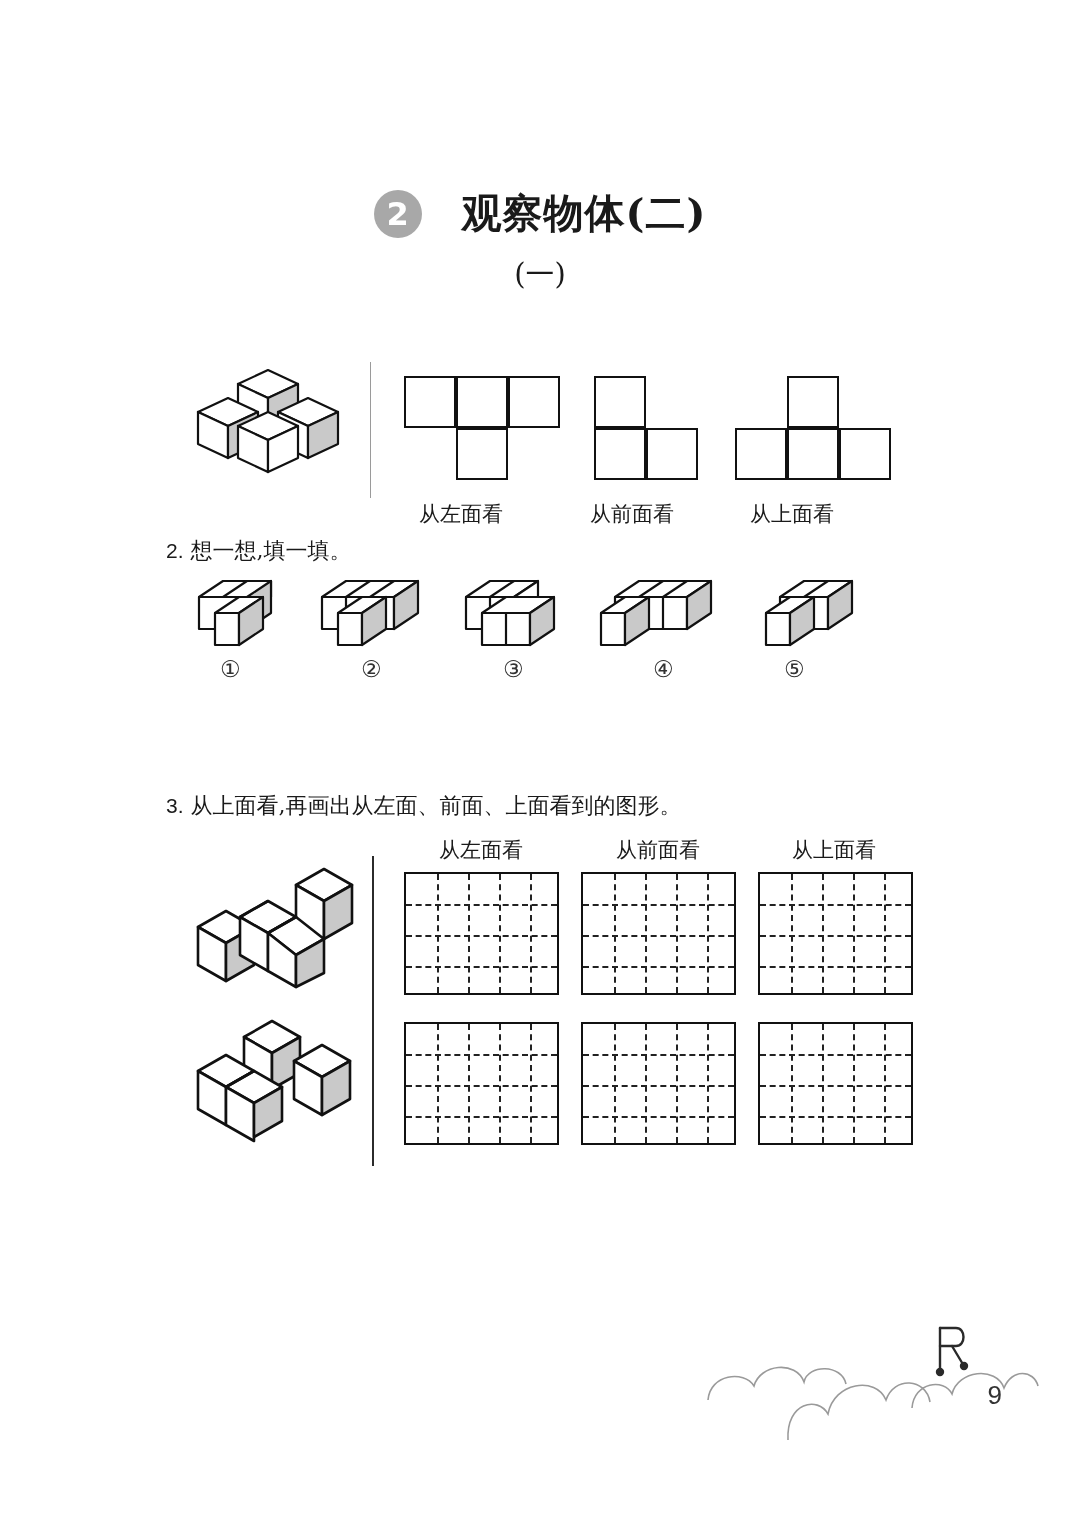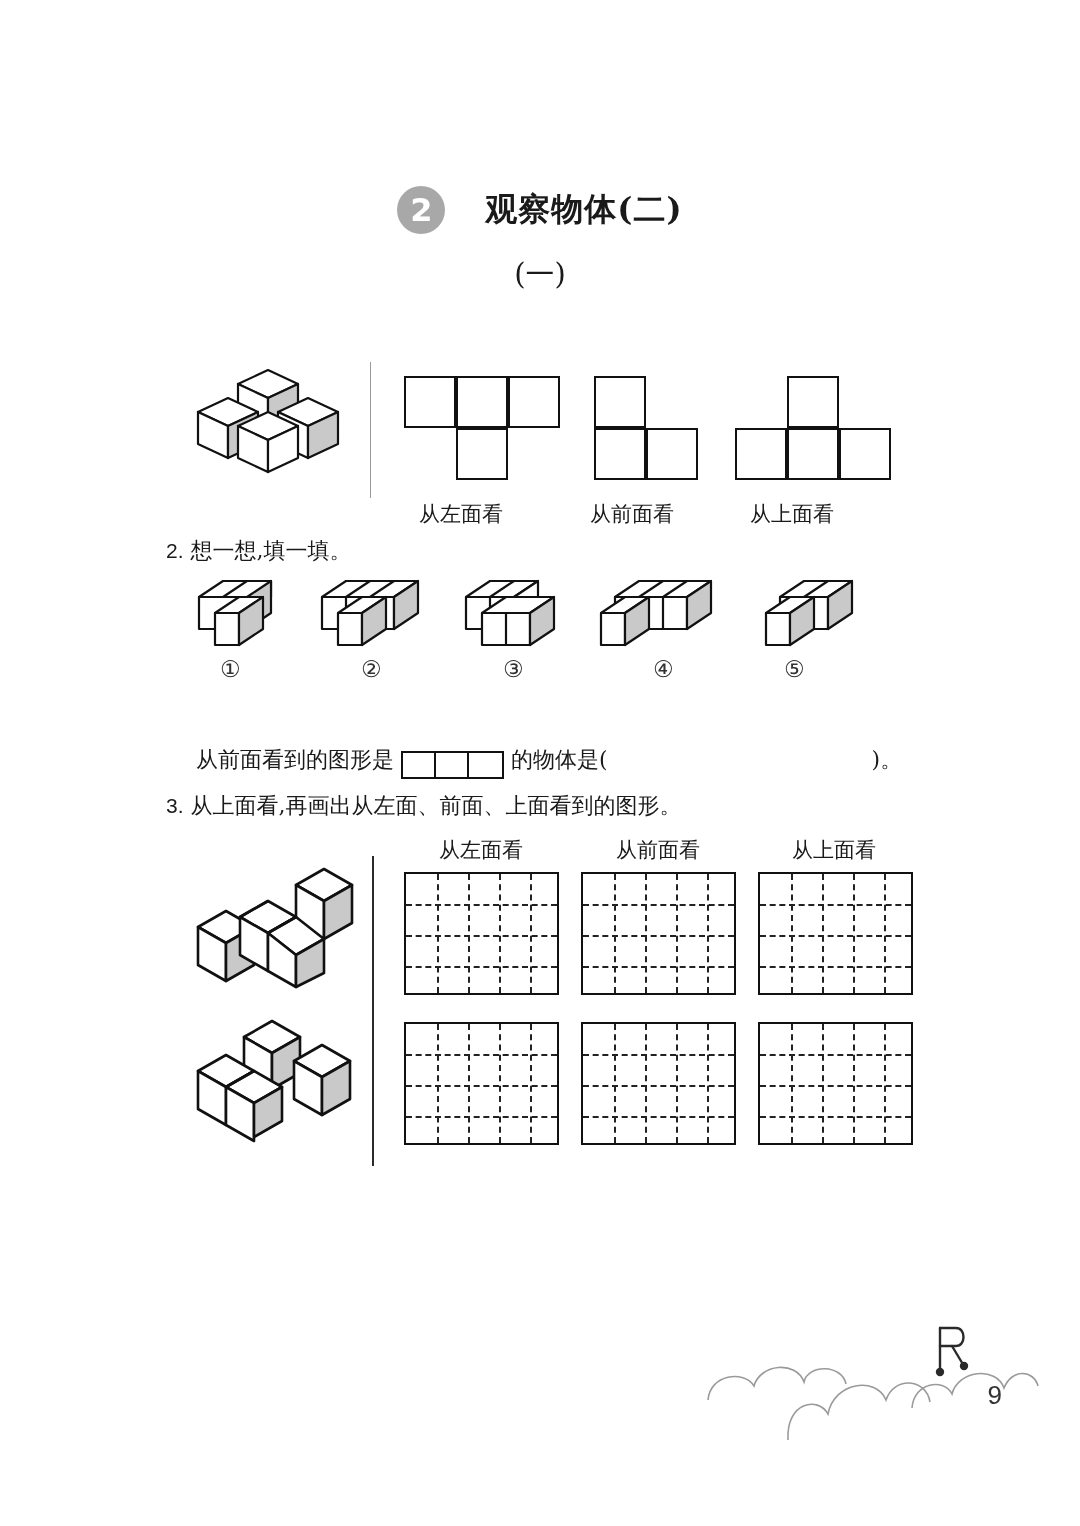--- a/index.html
+++ b/index.html
@@ -20,21 +20,21 @@
   }
   .chapter-badge{
     width:48px;height:48px;border-radius:50%;
     background:#a8a8a8;color:#ffffff;
     font-size:32px;font-weight:bold;
     display:flex;align-items:center;justify-content:center;
     font-family:"DejaVu Sans",sans-serif;
     line-height:1;
   }
   .chapter-title{
-    font-size:32px;font-weight:bold;letter-spacing:1px;
+    font-size:40px;font-weight:bold;letter-spacing:1px;
     font-family:"DejaVu Serif",serif;
   }
   .subtitle{
     position:absolute;left:0;top:255px;width:1080px;text-align:center;
     font-size:29px;font-family:"DejaVu Serif",serif;
   }
 
   
   .q{
     position:absolute;
@@ -258,29 +258,20 @@
     </svg>
   </div>
 
   <div class="circnum" style="left:220px;top:656px;">①</div>
   <div class="circnum" style="left:361px;top:656px;">②</div>
   <div class="circnum" style="left:503px;top:656px;">③</div>
   <div class="circnum" style="left:653px;top:656px;">④</div>
   <div class="circnum" style="left:784px;top:656px;">⑤</div>
 
 
-  <div class="q" style="left:196px;top:745px;">
-    <span>从前面看到的图形是</span>
-    <span class="minigrid" style="width:103px;">
-      <span></span><span></span><span></span>
-    </span>
-    <span>的物体是(</span>
-    <span style="display:inline-block;width:250px;"></span>
-    <span>)。</span>
-  </div>
 
   <div class="q" style="left:166px;top:791px;">
     <span class="num">3.</span>
     <span>从上面看,再画出从左面、前面、上面看到的图形。</span>
   </div>
 
   <div class="vline" style="left:372px;top:856px;height:310px;"></div>
 
   <div class="gridhead" style="left:439px;top:836px;">从左面看</div>
   <div class="gridhead" style="left:616px;top:836px;">从前面看</div>

